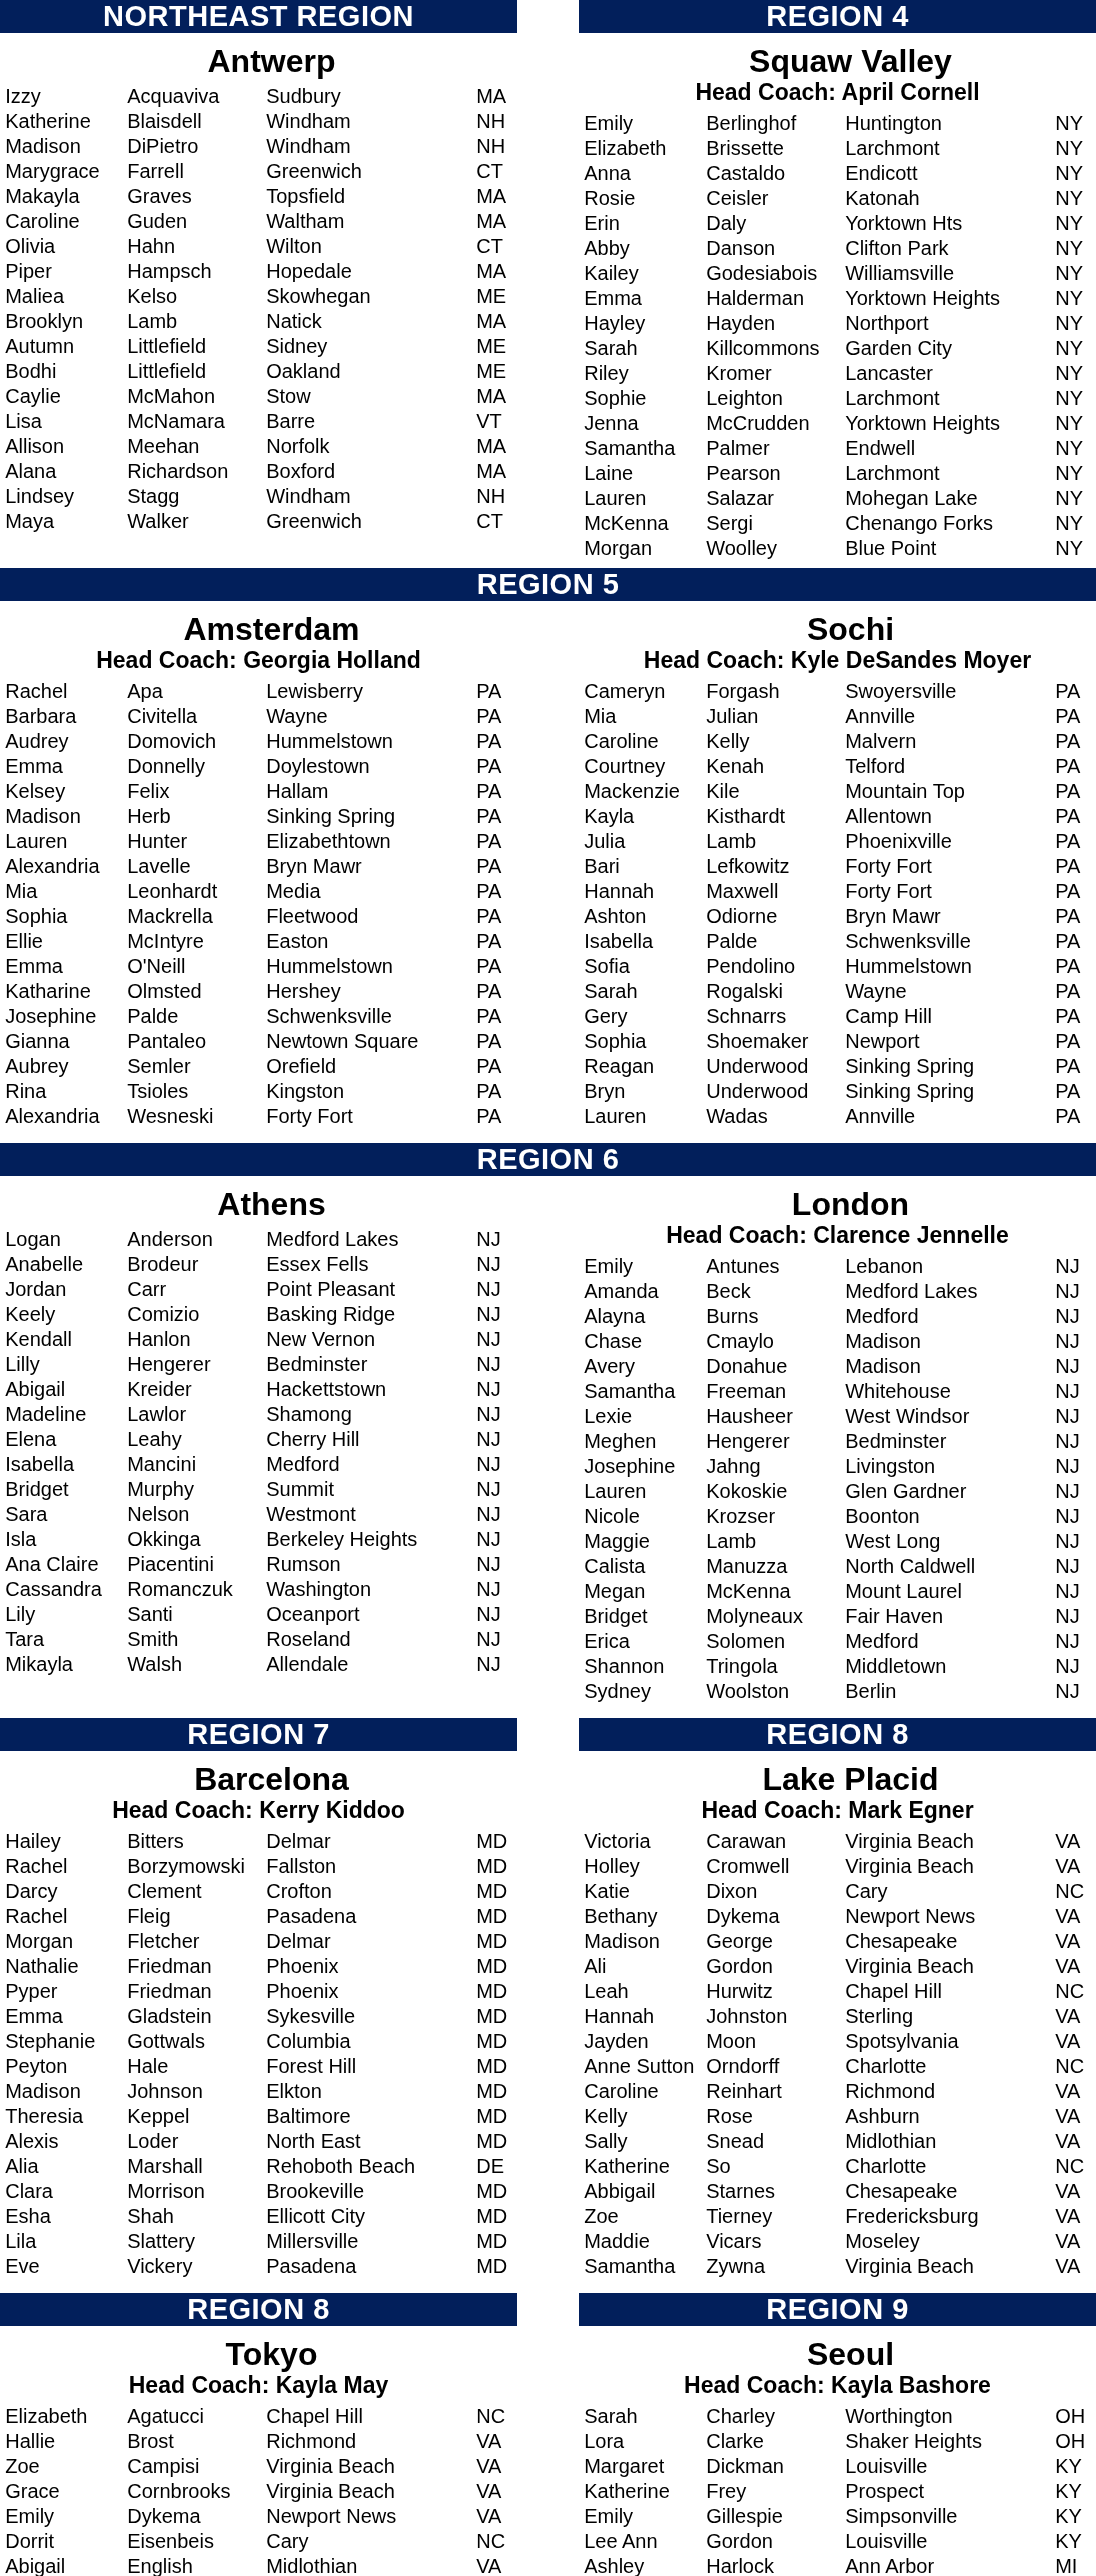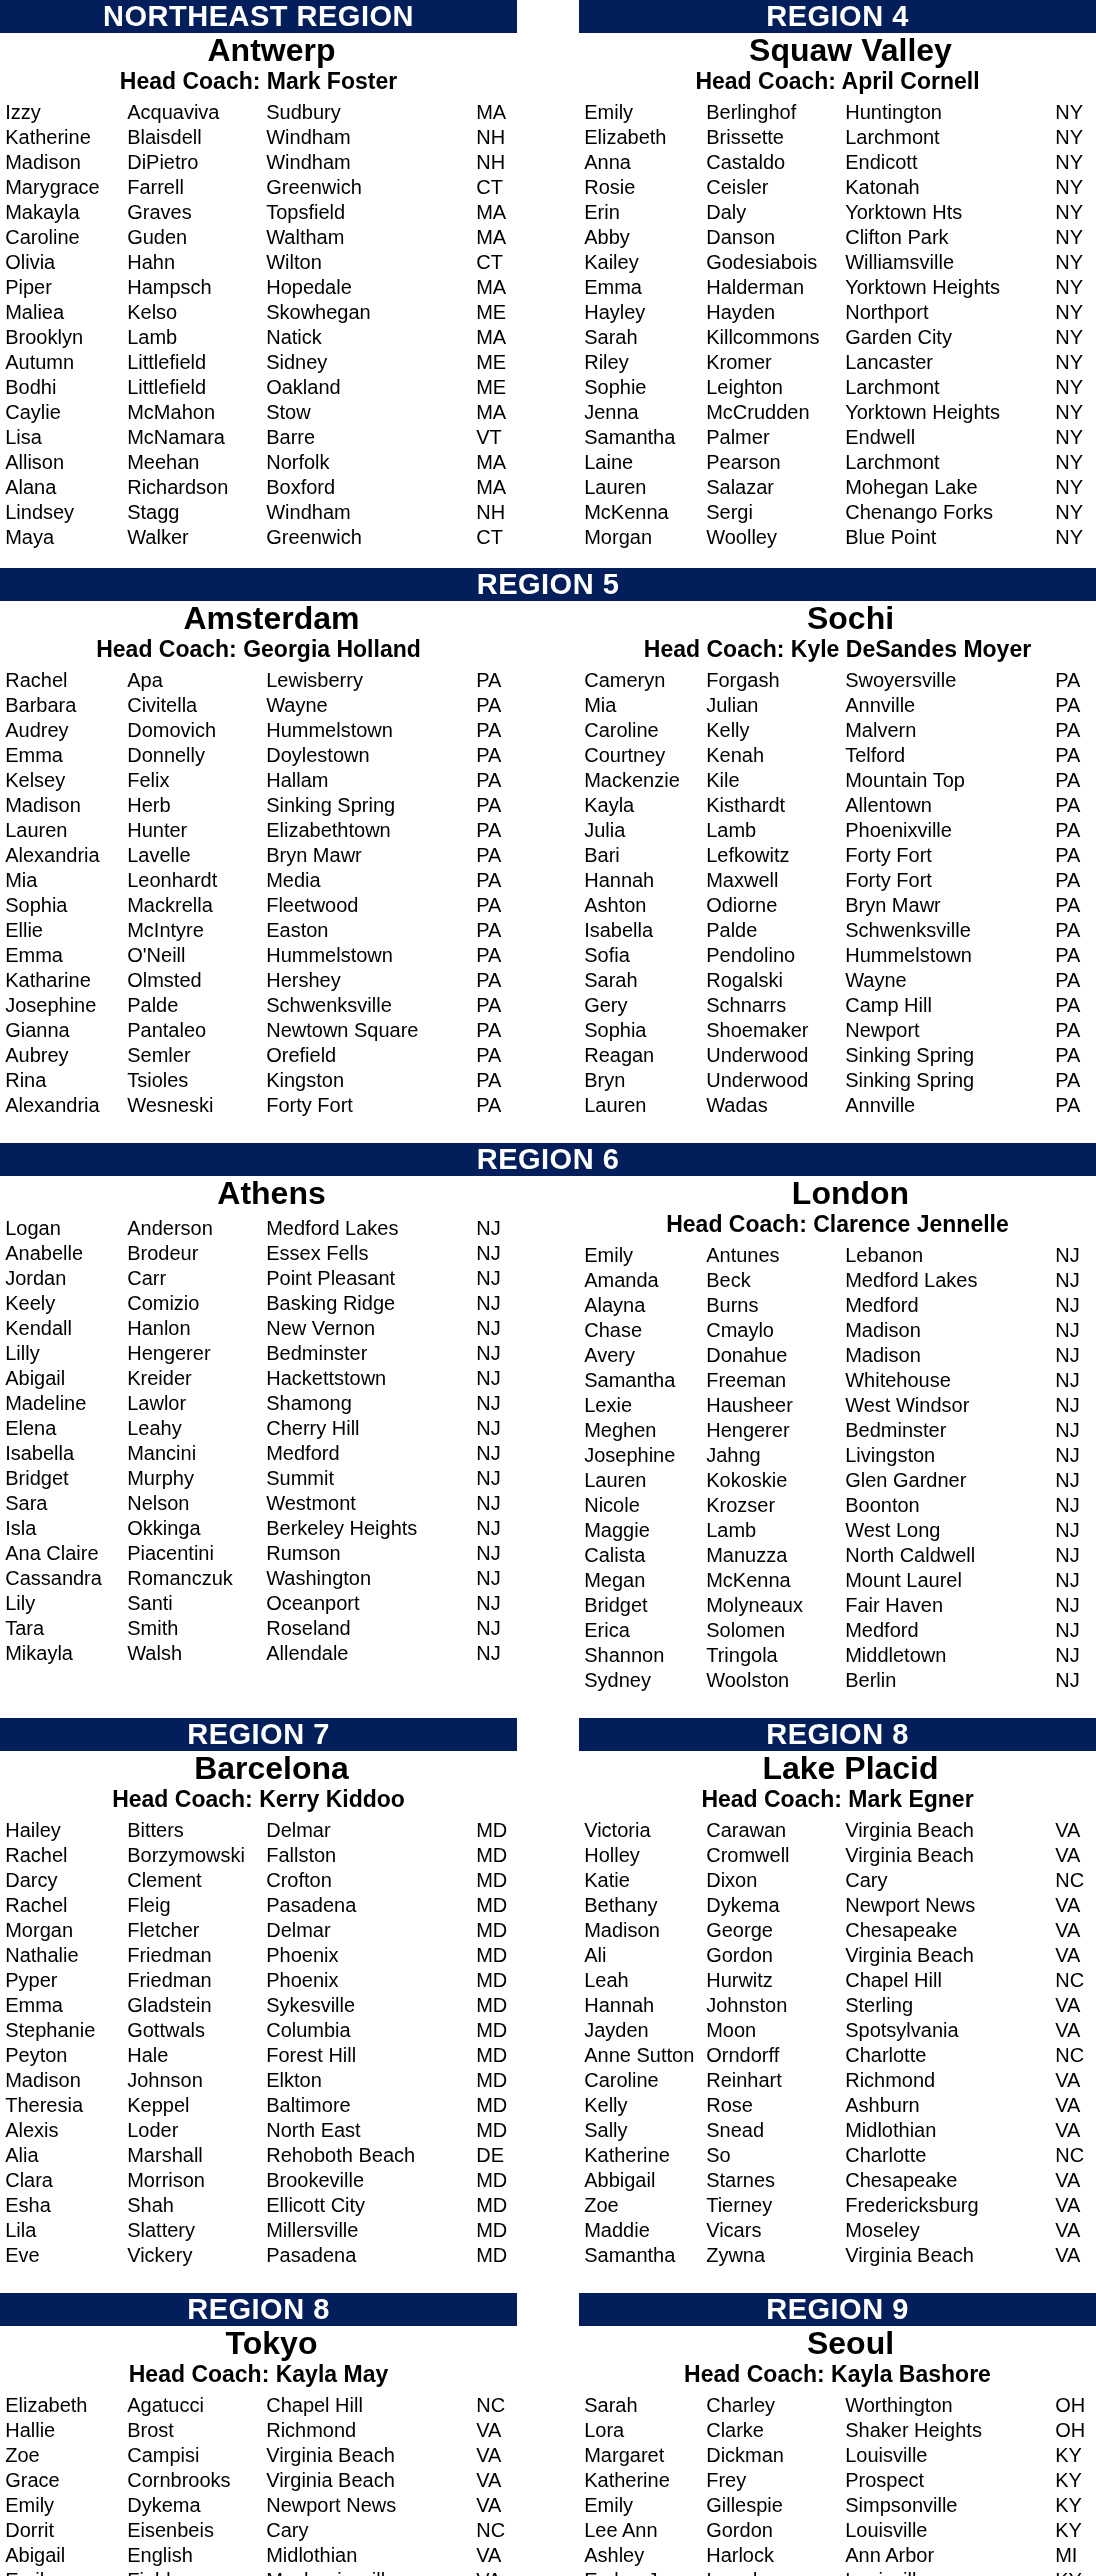--- a/index.html
+++ b/index.html
@@ -14,21 +14,21 @@
   .bars { display:flex; gap:62px; height:33px; }
   .bars.full { gap:0; }
   .bar {
     flex:1; background:var(--navy); color:#fff;
     font-weight:bold; font-size:29px; letter-spacing:0.5px;
     display:flex; align-items:center; justify-content:center;
     white-space:nowrap;
   }
   .teams { display:flex; gap:62px; }
   .team { flex:1; min-width:0; }
-  .team-name { margin-top:0; text-align:center; font-weight:bold; font-size:32px; line-height:35px; white-space:nowrap;padding-left:26px; }
+  .team-name { margin-top:11px; text-align:center; font-weight:bold; font-size:32px; line-height:35px; white-space:nowrap;padding-left:26px; }
   .team-coach { text-align:center; font-weight:bold; font-size:23px; line-height:27px; white-space:nowrap; }
   .roster { margin-top:5.2px; }
   .prow {
     display:grid; grid-template-columns:122px 139px 210px 1fr;
     padding-left:5.2px; height:25px;
     font-size:20px; line-height:25px;
   }
   .pc { white-space:nowrap; overflow:visible; }
 </style>
 </head>
@@ -41,21 +41,20 @@
       <div class="bar">
           <span>NORTHEAST REGION</span>
         </div>
       <div class="bar">
           <span>REGION 4</span>
         </div>
     </div>
     <div class="teams">
       <div class="team">
         <div class="team-name">Antwerp</div>
-        <div class="team-coach">Head Coach: Mark Foster</div>
         <div class="roster">
             <div class="prow">
               <span class="pc">Izzy</span>
               <span class="pc">Acquaviva</span>
               <span class="pc">Sudbury</span>
               <span class="pc">MA</span>
             </div>
             <div class="prow">
               <span class="pc">Katherine</span>
               <span class="pc">Blaisdell</span>

